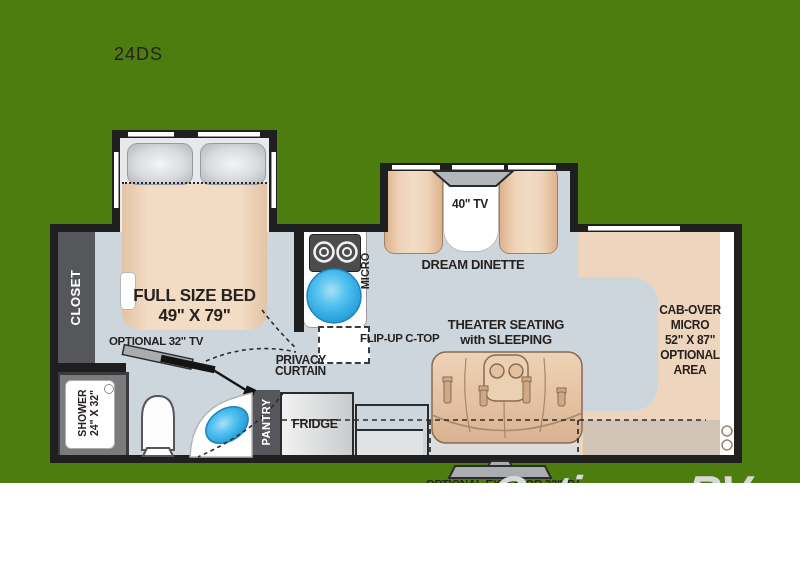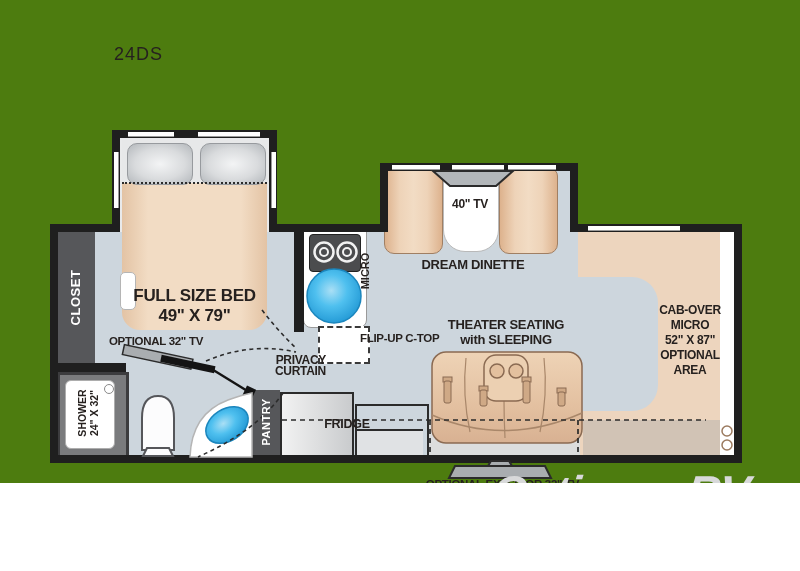--- a/index.html
+++ b/index.html
@@ -188,21 +188,21 @@
   </div>
 
   <div class="lbl" style="left:104px;top:335px;width:104px;font-size:11.5px;">OPTIONAL 32" TV</div>
 
   <div class="lbl" style="left:268px;top:355px;width:58px;font-size:12px;line-height:11px;text-align:right;">
     <div>PRIVACY</div>
     <div>CURTAIN</div>
   </div>
 
   <div class="lbl" style="left:360px;top:332px;width:100px;text-align:left;font-size:11.5px;">FLIP-UP C-TOP</div>
-  <div class="lbl" style="left:281px;top:417px;width:68px;font-size:12.5px;margin-left:32px;">FRIDGE</div>
+  <div class="lbl" style="left:281px;top:417px;width:68px;font-size:12.5px;">FRIDGE</div>
   <div class="lbl" style="left:356px;top:434px;width:68px;font-size:12px;margin-top:48px;">ENTRY</div>
 
   <div class="lbl" style="left:438px;top:198px;width:64px;font-size:12px;">40" TV</div>
   <div class="lbl" style="left:400px;top:258px;width:146px;font-size:13px;">DREAM DINETTE</div>
 
   <div class="lbl" style="left:430px;top:318px;width:152px;font-size:13px;line-height:14.5px;">
     <div>THEATER SEATING</div>
     <div>with SLEEPING</div>
   </div>
 

